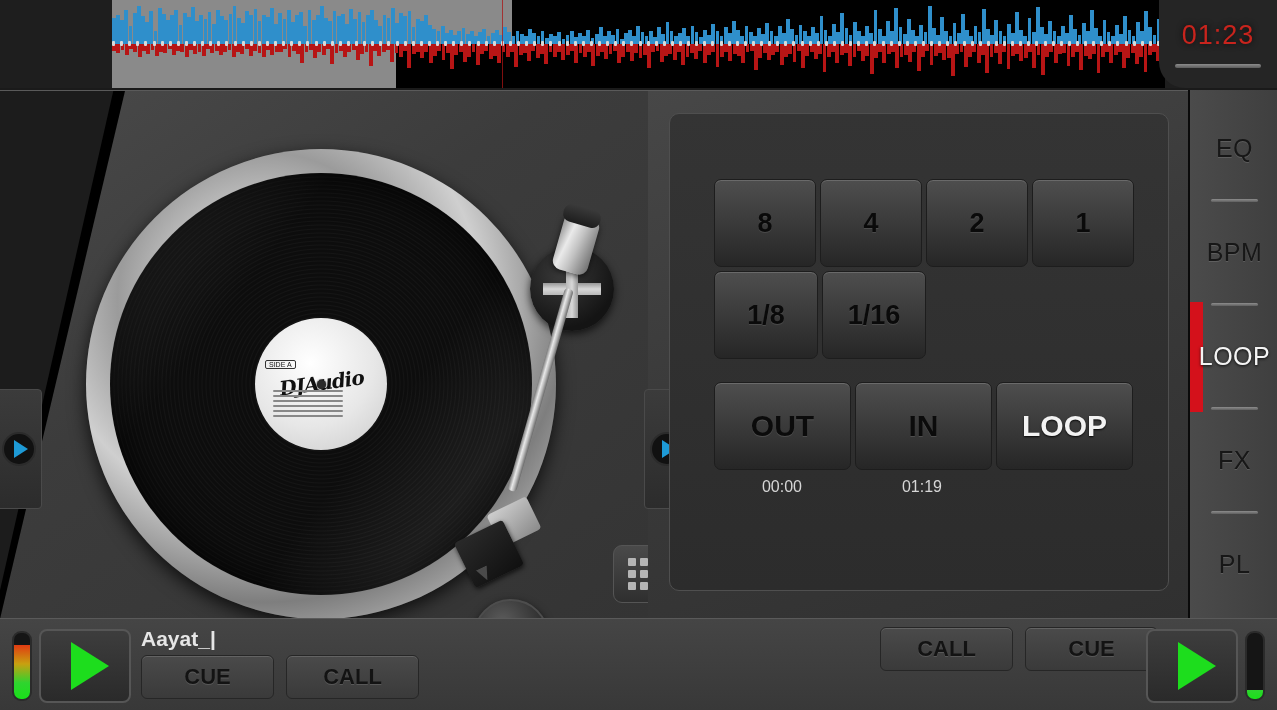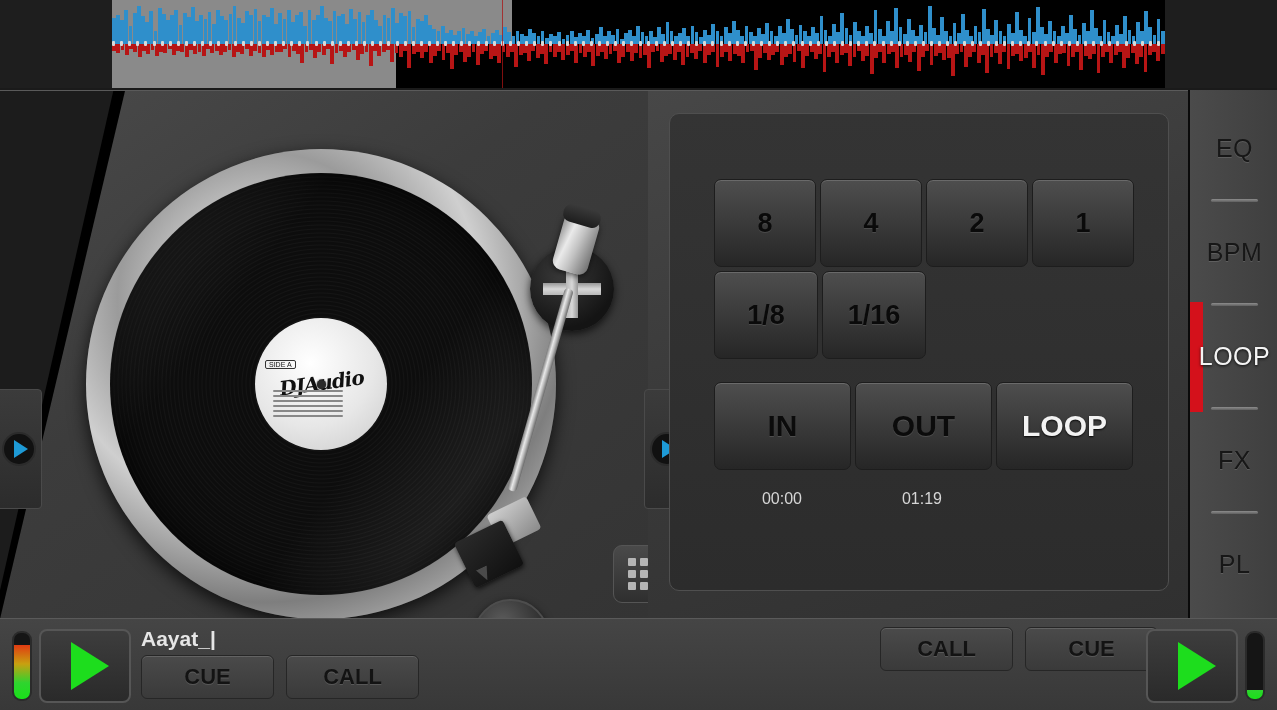--- a/index.html
+++ b/index.html
@@ -262,21 +262,21 @@
     width:137px; height:88px;
     background:linear-gradient(180deg,#4e4e4e 0%,#3c3c3c 45%,#262626 100%);
     border:1px solid #1d1d1d; border-radius:7px;
     display:flex; align-items:center; justify-content:center;
     color:#0b0b0b; font-size:30px; font-weight:bold;
     text-shadow:0 1px 0 rgba(255,255,255,.12);
     box-shadow:inset 0 1px 0 rgba(255,255,255,.16);
   }
   .io-btn.active { color:#f2f2f2; text-shadow:0 1px 2px rgba(0,0,0,.9); }
   .io-times {
-    position:absolute; left:44px; top:376px; width:420px;
+    position:absolute; left:44px; top:364px; width:420px;
     display:flex;
   }
   .io-times span {
     width:137px; margin-right:4px; text-align:center;
     color:#d6d6d6; font-size:16px;
   }
 
   
   .sidebar {
     position:absolute; left:1188px; top:0; width:89px; height:528px;
@@ -988,20 +988,24 @@
           <div class="beatdot" style="left:1004.4px"></div>
           <div class="beatdot" style="left:1012.5px"></div>
           <div class="beatdot" style="left:1020.6px"></div>
           <div class="beatdot" style="left:1028.7px"></div>
           <div class="beatdot" style="left:1036.8px"></div>
           <div class="beatdot" style="left:1044.9px"></div>
         </div>
       <div class="playhead-line" id="playhead" style="left: 389.61px;"></div>
     </div>
 
+    <div class="time-box right">
+      <div class="tval">01:23</div>
+      <div class="time-underline"></div>
+    </div>
   </div>
 
   <div class="main">
 
     <div class="deck-panel">
       <div class="deck-corner"></div>
       <div class="deck-corner2"></div>
 
       <div class="arrow-btn" style="left:-4px;top:298px;">
         <div class="arrow-circ">
@@ -1103,22 +1107,22 @@
             <div class="pad">2</div>
             <div class="pad">1</div>
           </div>
           <div class="pad-row">
             <div class="pad">1/8</div>
             <div class="pad">1/16</div>
           </div>
         </div>
 
         <div class="io-row">
+          <div class="io-btn">OUT</div>
           <div class="io-btn">IN</div>
-          <div class="io-btn">OUT</div>
           <div class="io-btn active">LOOP</div>
         </div>
 
         <div class="io-times">
           <span>00:00</span>
           <span>01:19</span>
           <span></span>
         </div>
       </div>
     </div>

